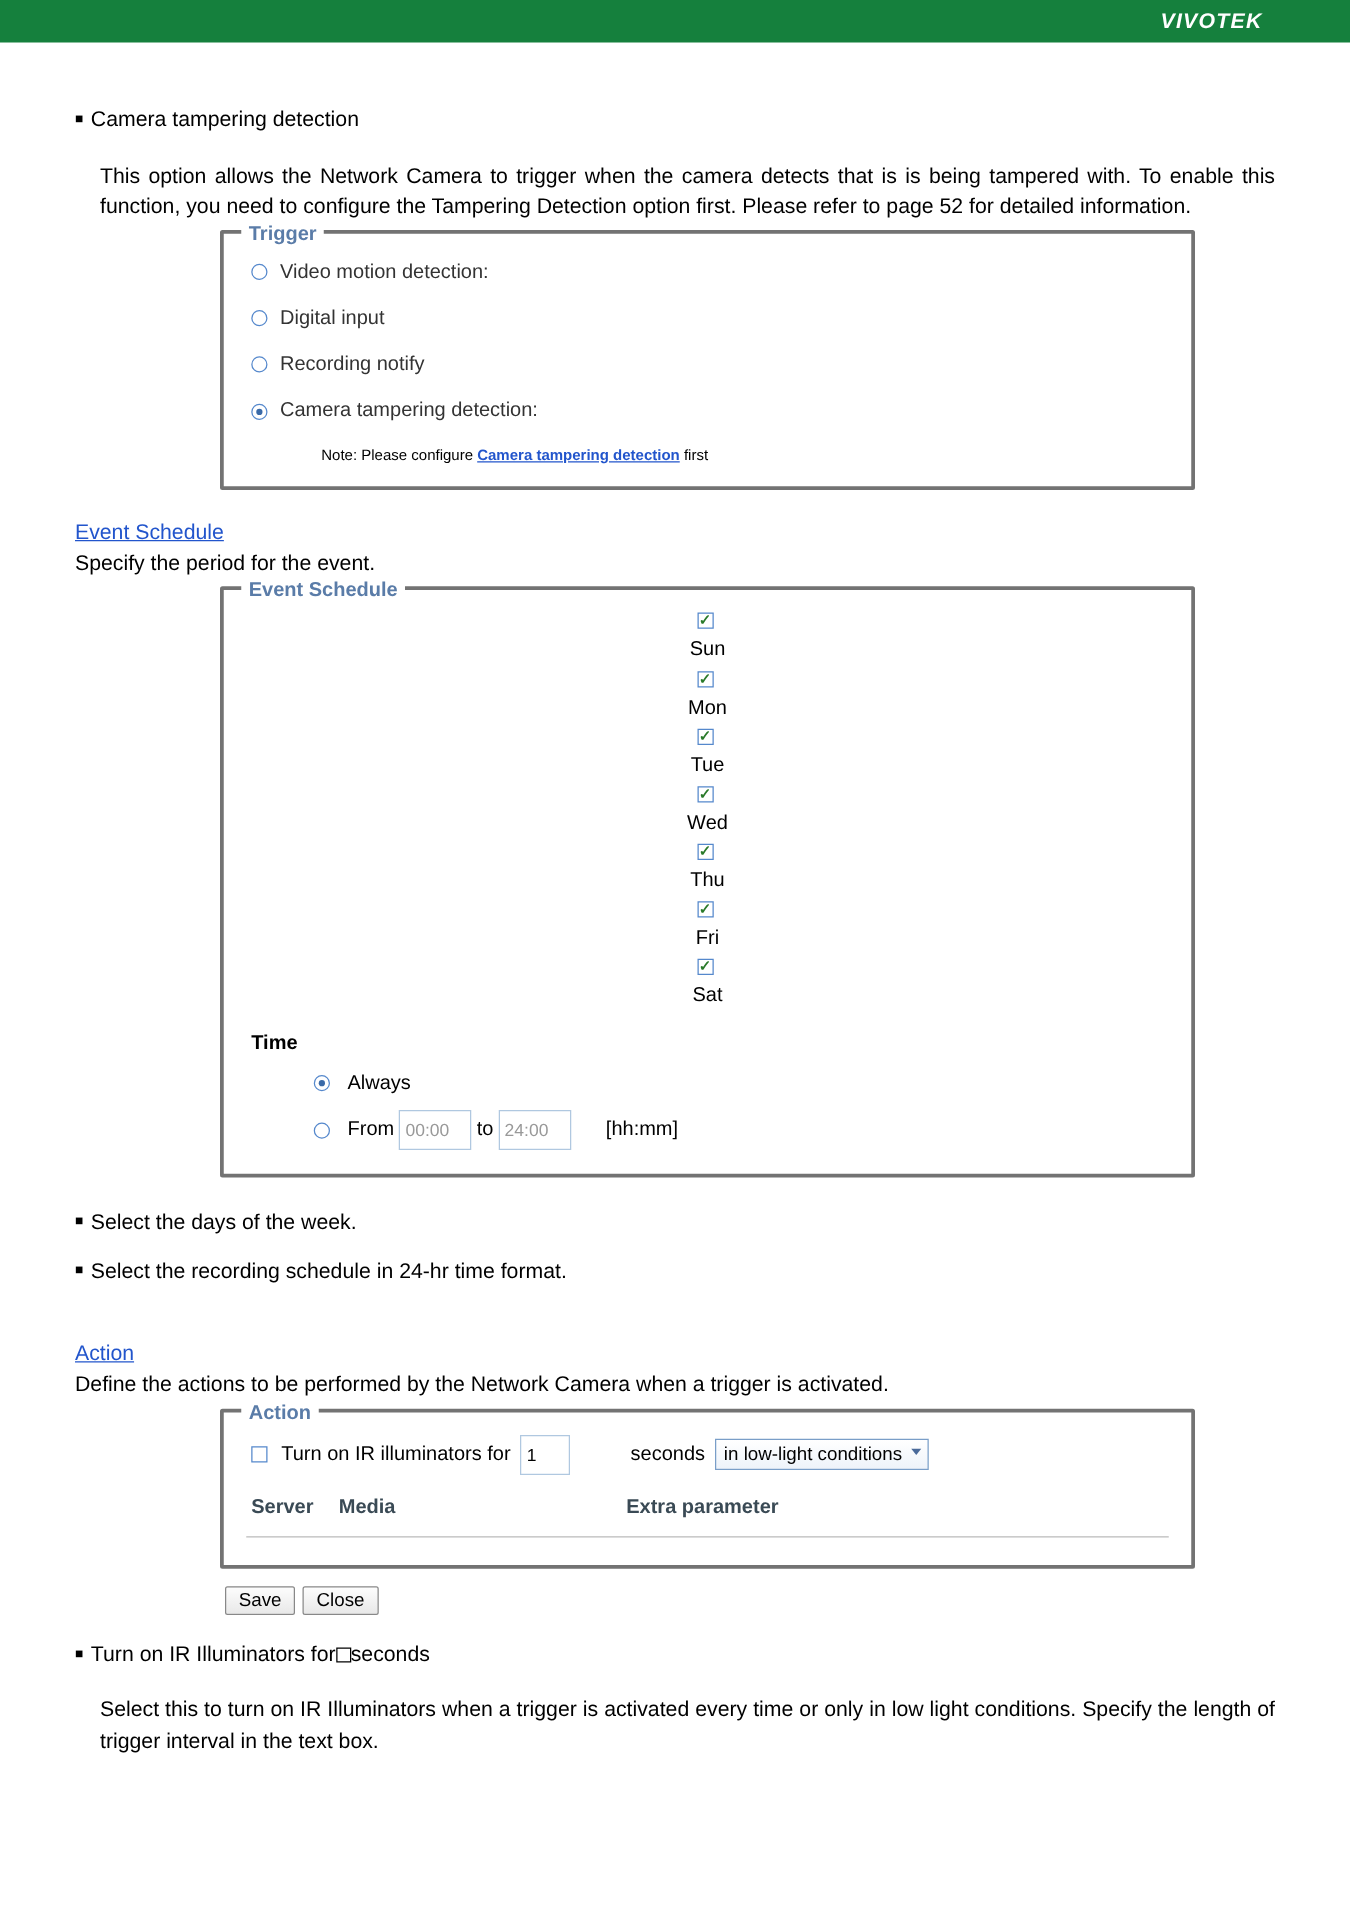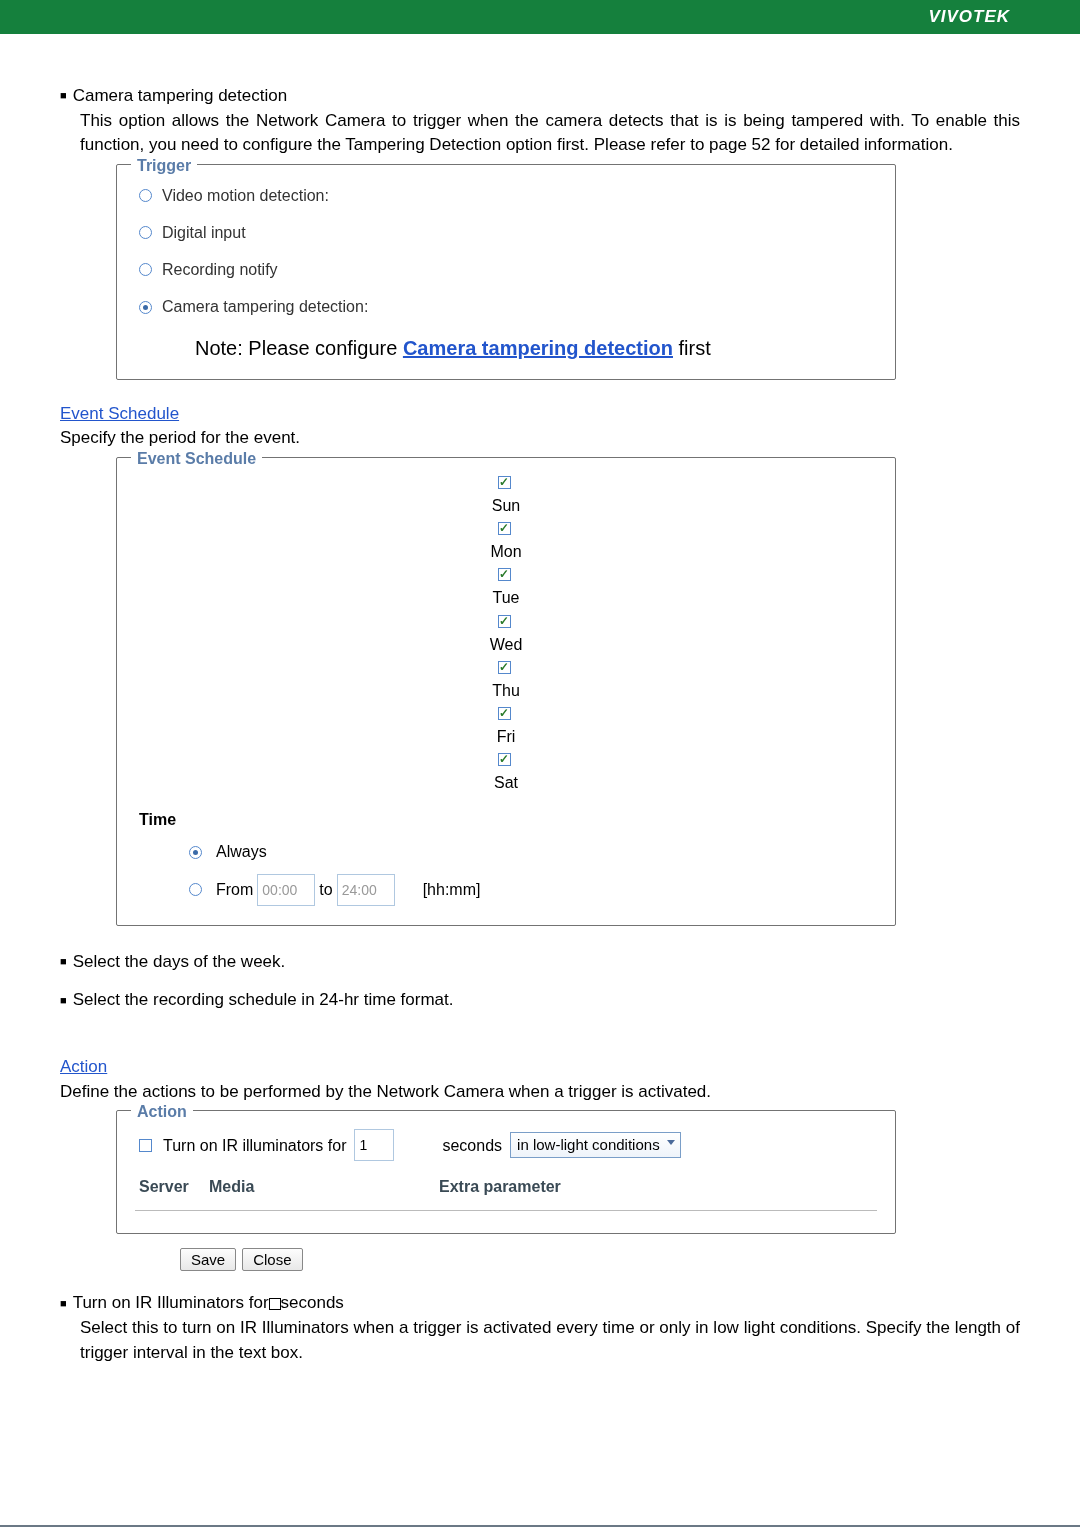--- a/index.html
+++ b/index.html
@@ -38,25 +38,26 @@
     display: flex;
     align-items: center;
   }
   .sq {
     font-size: 11px;
     margin-right: 6px;
   }
   .justify {
     text-align: justify;
     margin-left: 20px;
+    margin-top: 20px;
   }
   .fieldset {
-    border: 1px solid #737373;
+    border: 3px solid #737373;
     border-radius: 2px;
-    margin: 6px 0 10px 56px;
+    margin: 6px 0 10px 116px;
     width: 780px;
     position: relative;
     padding: 12px 18px 14px 18px;
   }
   .legend {
     position: absolute;
     top: -11px;
     left: 14px;
     background: #fff;
     padding: 0 6px;
@@ -85,21 +86,21 @@
     position: absolute;
     width: 5px;
     height: 5px;
     background: #3a6aa8;
     border-radius: 50%;
     top: 3px;
     left: 3px;
   }
   .note-line {
     padding: 8px 0 2px 60px;
-    font-size: 20px;
+    font-size: 12px;
   }
   .note-line .link {
     color: #2255cc;
     font-weight: bold;
     text-decoration: underline;
   }
   .section-link {
     color: #2255cc;
     font-size: 17px;
     text-decoration: underline;

